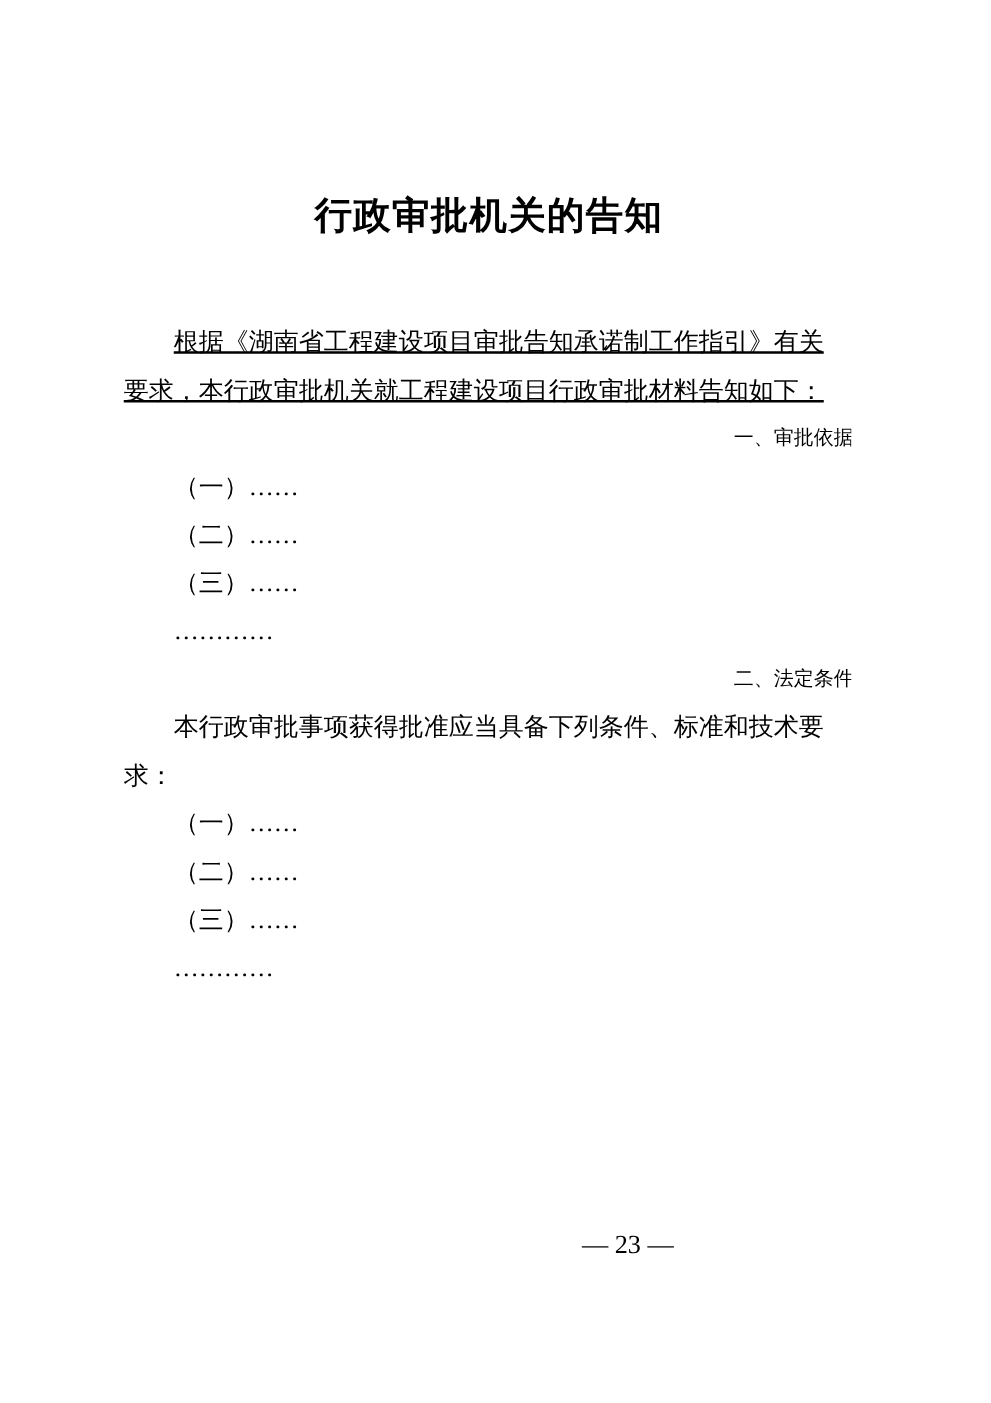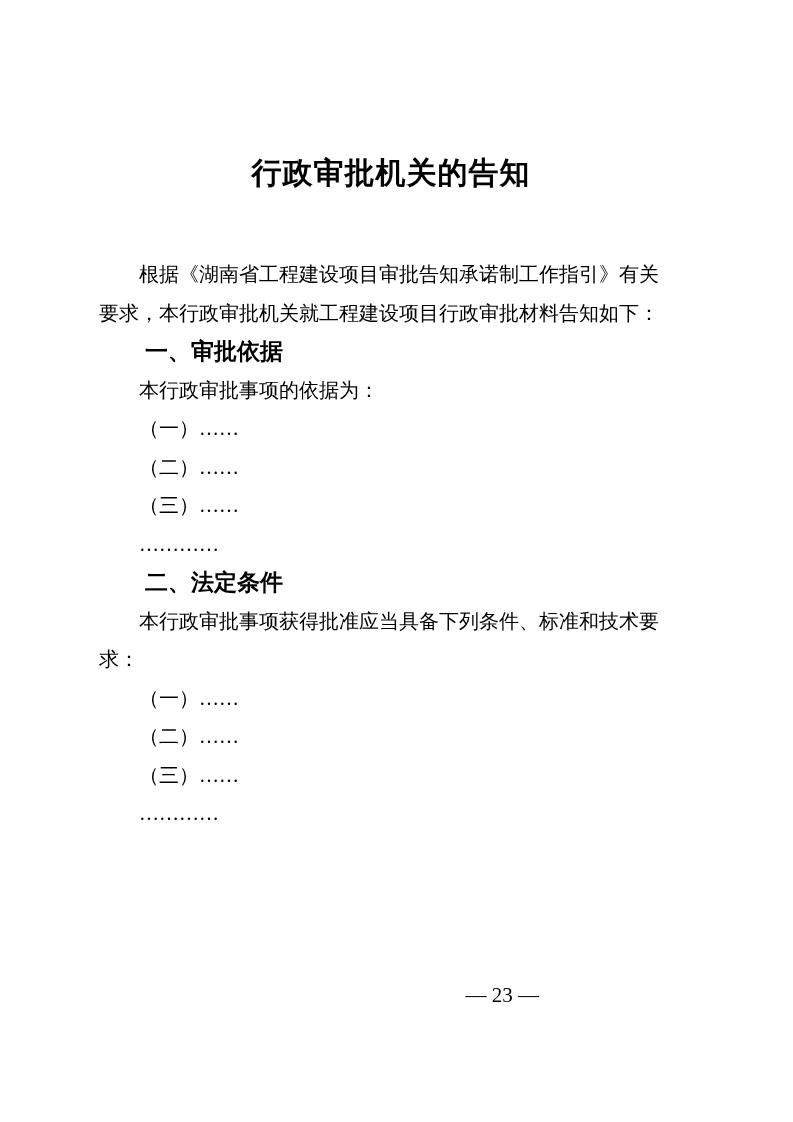--- a/index.html
+++ b/index.html
@@ -35,28 +35,29 @@
     margin: 0;
     font-size: 20px;
     line-height: 38.5px;
     text-indent: 2em;
     text-align: justify;
     white-space: pre-line;
     font-family: "Liberation Serif", "DejaVu Serif", serif;
   }
   .intro {
     margin-top: 64px;
+    text-decoration: underline;
   }
   .section-heading {
     margin: 0;
-    font-size: 23px;
+    font-size: 16px;
     line-height: 38.5px;
     text-indent: 2em;
-    font-weight: 700;
-    text-align: left;
+    font-weight: 400;
+    text-align: right;
     font-family: "Liberation Sans", "DejaVu Sans", sans-serif;
   }
   .page-number {
     position: absolute;
     top: 982px;
     right: 142px;
     font-size: 21px;
     line-height: 26px;
     font-family: "Liberation Serif", "DejaVu Serif", serif;
     color: #000000;
@@ -68,21 +69,20 @@
 <div class="page">
   <div class="content">
 
     <h1 class="doc-title">行政审批机关的告知</h1>
 
     <p class="para intro">根据《湖南省工程建设项目审批告知承诺制工作指引》有关
 要求，本行政审批机关就工程建设项目行政审批材料告知如下：</p>
 
     <section>
       <h2 class="section-heading">一、审批依据</h2>
-      <p class="para">本行政审批事项的依据为：</p>
       <p class="para">（一）……</p>
       <p class="para">（二）……</p>
       <p class="para">（三）……</p>
       <p class="para">…………</p>
     </section>
 
     <section>
       <h2 class="section-heading">二、法定条件</h2>
       <p class="para">本行政审批事项获得批准应当具备下列条件、标准和技术要
 求：</p>

